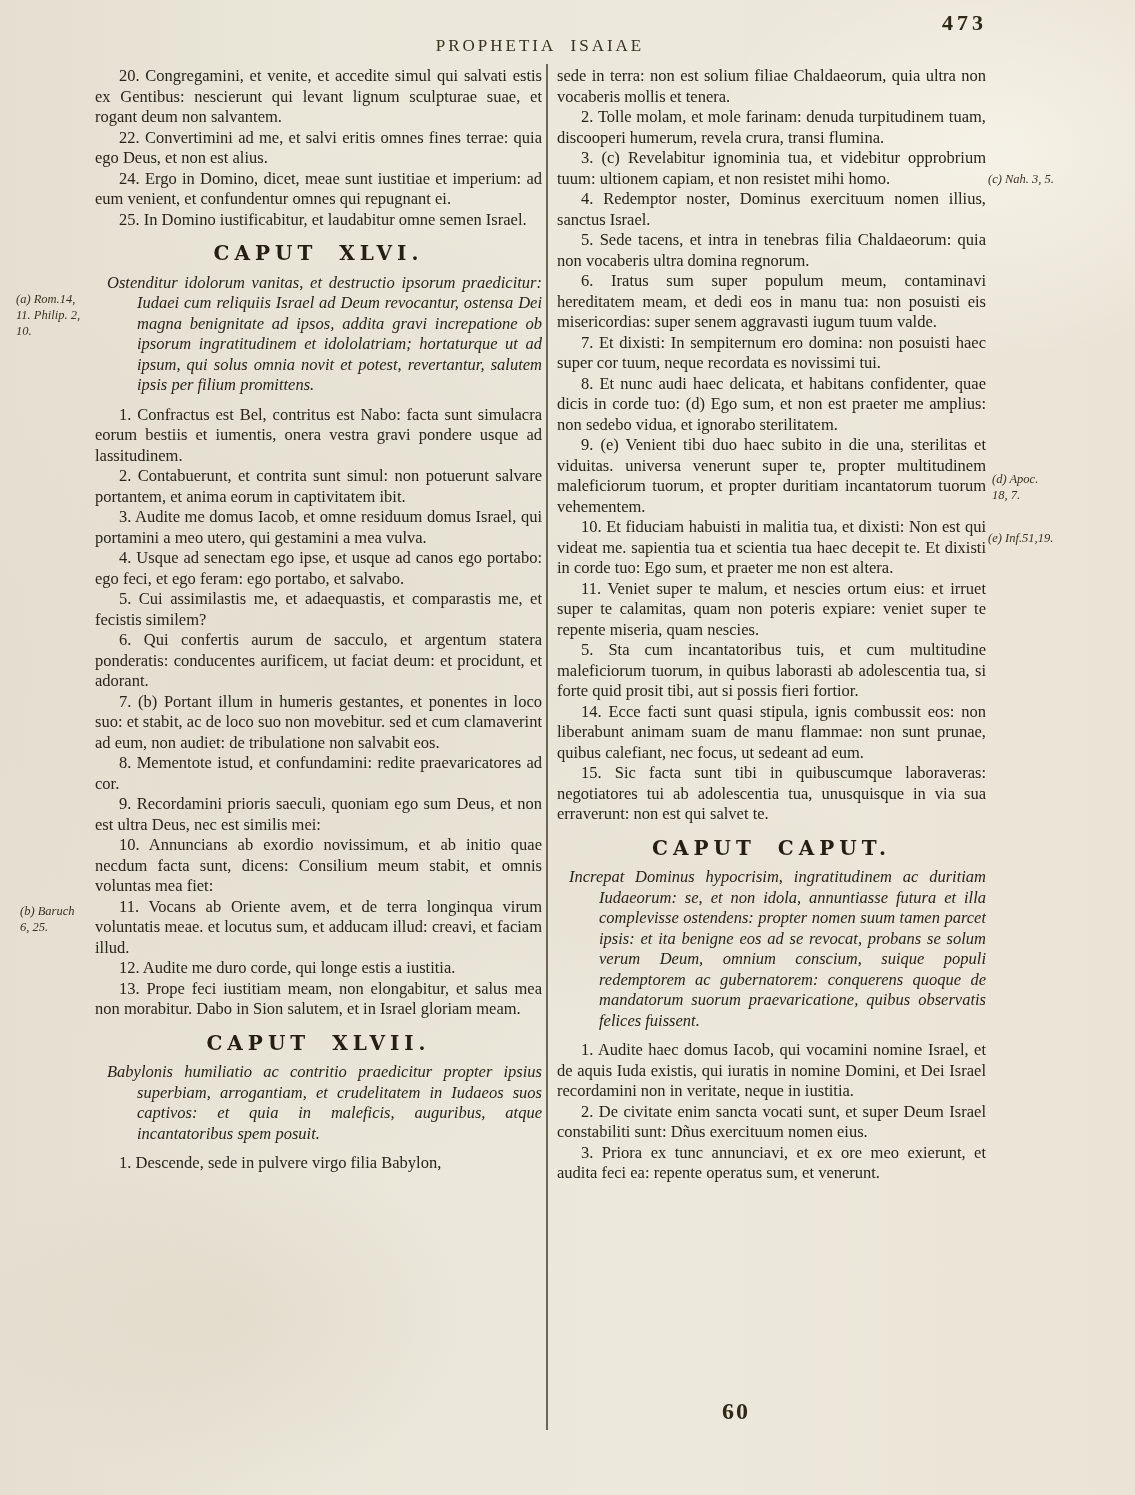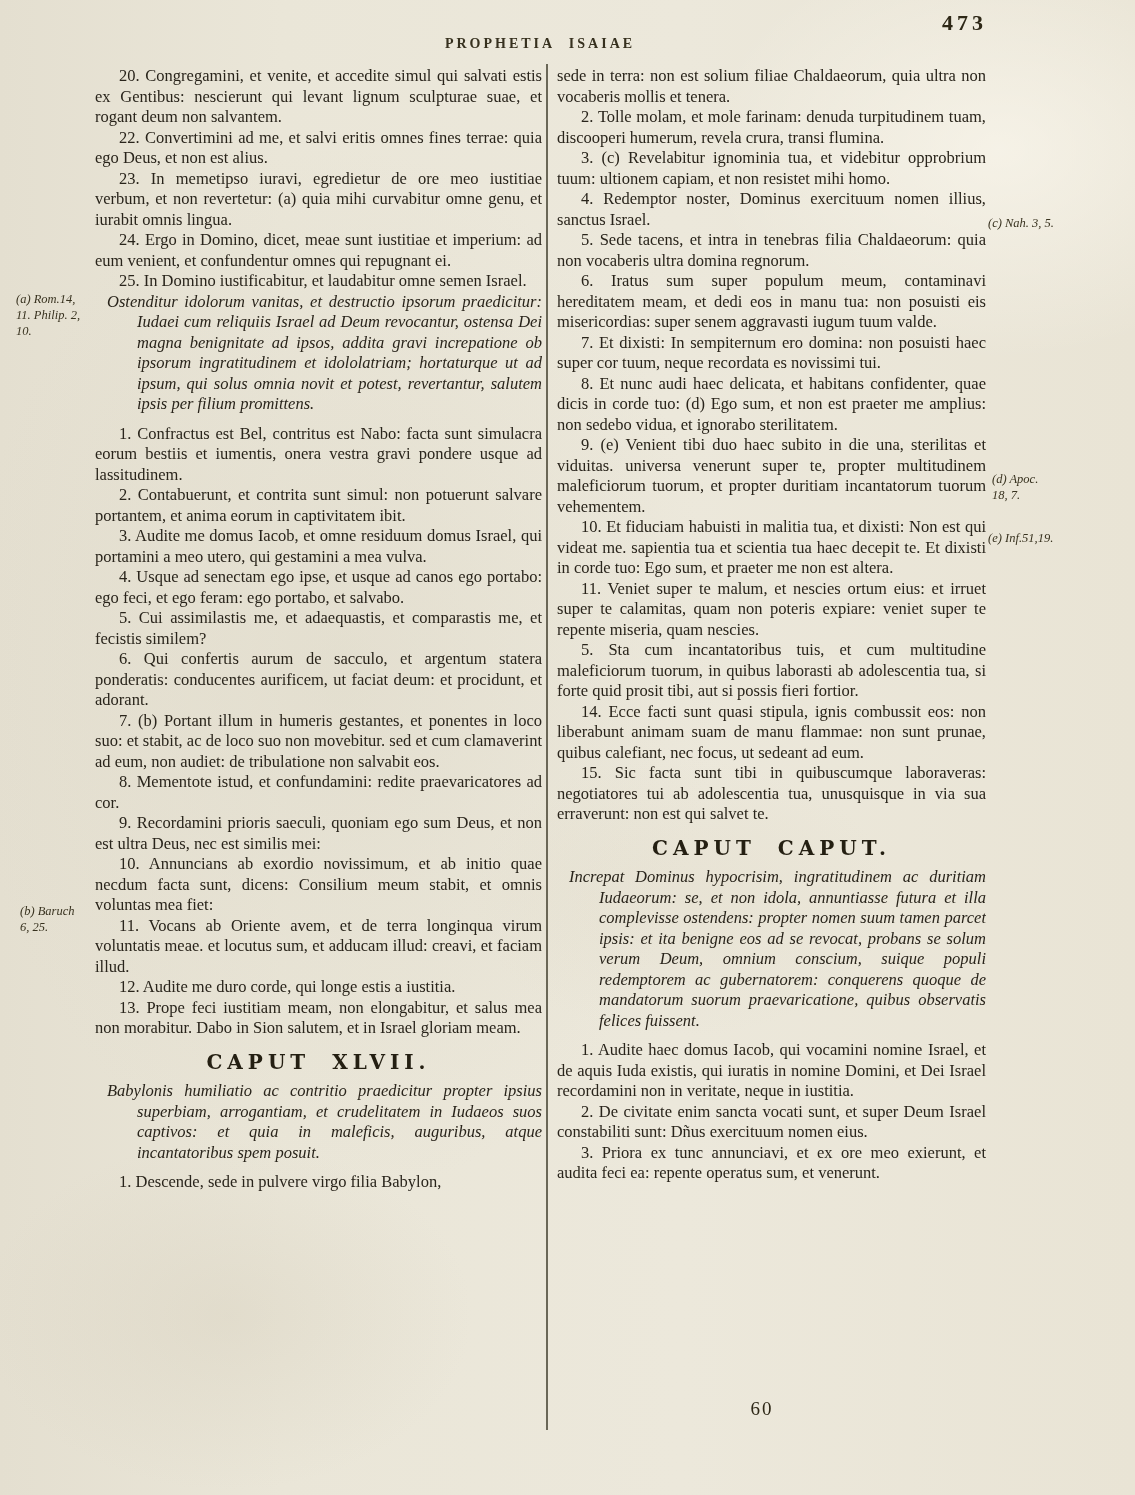--- a/index.html
+++ b/index.html
@@ -12,22 +12,22 @@
       radial-gradient(ellipse 420px 300px at 88% 10%, rgba(255,252,244,0.55), rgba(255,252,244,0) 70%),
       radial-gradient(ellipse 500px 700px at 30% 45%, rgba(214,208,190,0.35), rgba(214,208,190,0) 75%),
       radial-gradient(ellipse 350px 250px at 20% 88%, rgba(208,200,180,0.30), rgba(208,200,180,0) 70%),
       radial-gradient(ellipse 300px 200px at 60% 60%, rgba(223,217,199,0.35), rgba(223,217,199,0) 70%),
       linear-gradient(90deg, #e4dfd0 0%, #eae6d8 25%, #ece8db 60%, #e9e4d5 100%);
     font-family:"Liberation Serif","DejaVu Serif",serif;
     color:#29241b;
   }
   .running-title{
     position:absolute;left:95px;top:36px;width:890px;
-    text-align:center;font-size:14px;letter-spacing:3px;word-spacing:8px;
-    color:#37311f;font-weight:bold;
+    text-align:center;font-size:17px;letter-spacing:3px;word-spacing:8px;
+    color:#37311f;font-weight:normal;
   }
   .page-number{
     position:absolute;left:942px;top:10px;
     font-size:22px;letter-spacing:4px;color:#2e2817;font-weight:bold;
   }
   .column{
     position:absolute;top:66px;
     font-size:16.5px;line-height:20.5px;text-align:justify;
     overflow:hidden;
   }
@@ -47,26 +47,26 @@
   p.summary{
     margin:0 0 9px 12px;font-style:italic;
     padding-left:30px;text-indent:-30px;
   }
   .margin-note{
     position:absolute;font-size:12.5px;line-height:16px;
     font-style:italic;color:#38321f;white-space:nowrap;
   }
   .note-a{left:16px;top:291px;}
   .note-b{left:20px;top:903px;}
-  .note-c{left:988px;top:171px;margin-top:44px;}
+  .note-c{left:988px;top:171px;}
   .note-d{left:992px;top:471px;}
   .note-e{left:988px;top:530px;}
   .footer-sig{
-    position:absolute;left:722px;top:1398px;width:80px;text-align:center;
-    font-size:19px;letter-spacing:2px;font-weight:normal;color:#2e2817;
+    position:absolute;left:722px;top:1398px;width:80px;text-align:left;
+    font-size:24px;letter-spacing:2px;font-weight:bold;color:#2e2817;
   }
 </style>
 </head>
 <body>
 
 <div class="page" style="color: rgb(41, 36, 27);">
 
   <div class="running-title">PROPHETIA ISAIAE</div>
   <div class="page-number">473</div>
 
@@ -88,24 +88,24 @@
     <div>(d) Apoc.</div>
     <div>18, 7.</div>
   </div>
   <div class="margin-note note-e">
     <div>(e) Inf.51,19.</div>
   </div>
 
   <div class="column col-left">
     <p class="verse">20. Congregamini, et venite, et accedite simul qui salvati estis ex Gentibus: nescierunt qui levant lignum sculpturae suae, et rogant deum non salvantem.</p>
     <p class="verse">22. Convertimini ad me, et salvi eritis omnes fines terrae: quia ego Deus, et non est alius.</p>
-    <p class="verse">23. In memetipso iuravi, egredietur de ore meo iustitiae verbum, et non revertetur: (a) quia mihi curvabitur omne genu, et iurabit omnis lingua.</p>
     <p class="verse">24. Ergo in Domino, dicet, meae sunt iustitiae et imperium: ad eum venient, et confundentur omnes qui repugnant ei.</p>
     <p class="verse">25. In Domino iustificabitur, et laudabitur omne semen Israel.</p>
 
+    <h2 class="caput">CAPUT XLVI.</h2>
     <p class="summary">Ostenditur idolorum vanitas, et destructio ipsorum praedicitur: Iudaei cum reliquiis Israel ad Deum revocantur, ostensa Dei magna benignitate ad ipsos, addita gravi increpatione ob ipsorum ingratitudinem et idololatriam; hortaturque ut ad ipsum, qui solus omnia novit et potest, revertantur, salutem ipsis per filium promittens.</p>
 
     <p class="verse">1. Confractus est Bel, contritus est Nabo: facta sunt simulacra eorum bestiis et iumentis, onera vestra gravi pondere usque ad lassitudinem.</p>
     <p class="verse">2. Contabuerunt, et contrita sunt simul: non potuerunt salvare portantem, et anima eorum in captivitatem ibit.</p>
     <p class="verse">3. Audite me domus Iacob, et omne residuum domus Israel, qui portamini a meo utero, qui gestamini a mea vulva.</p>
     <p class="verse">4. Usque ad senectam ego ipse, et usque ad canos ego portabo: ego feci, et ego feram: ego portabo, et salvabo.</p>
     <p class="verse">5. Cui assimilastis me, et adaequastis, et comparastis me, et fecistis similem?</p>
     <p class="verse">6. Qui confertis aurum de sacculo, et argentum statera ponderatis: conducentes aurificem, ut faciat deum: et procidunt, et adorant.</p>
     <p class="verse">7. (b) Portant illum in humeris gestantes, et ponentes in loco suo: et stabit, ac de loco suo non movebitur. sed et cum clamaverint ad eum, non audiet: de tribulatione non salvabit eos.</p>
     <p class="verse">8. Mementote istud, et confundamini: redite praevaricatores ad cor.</p>

